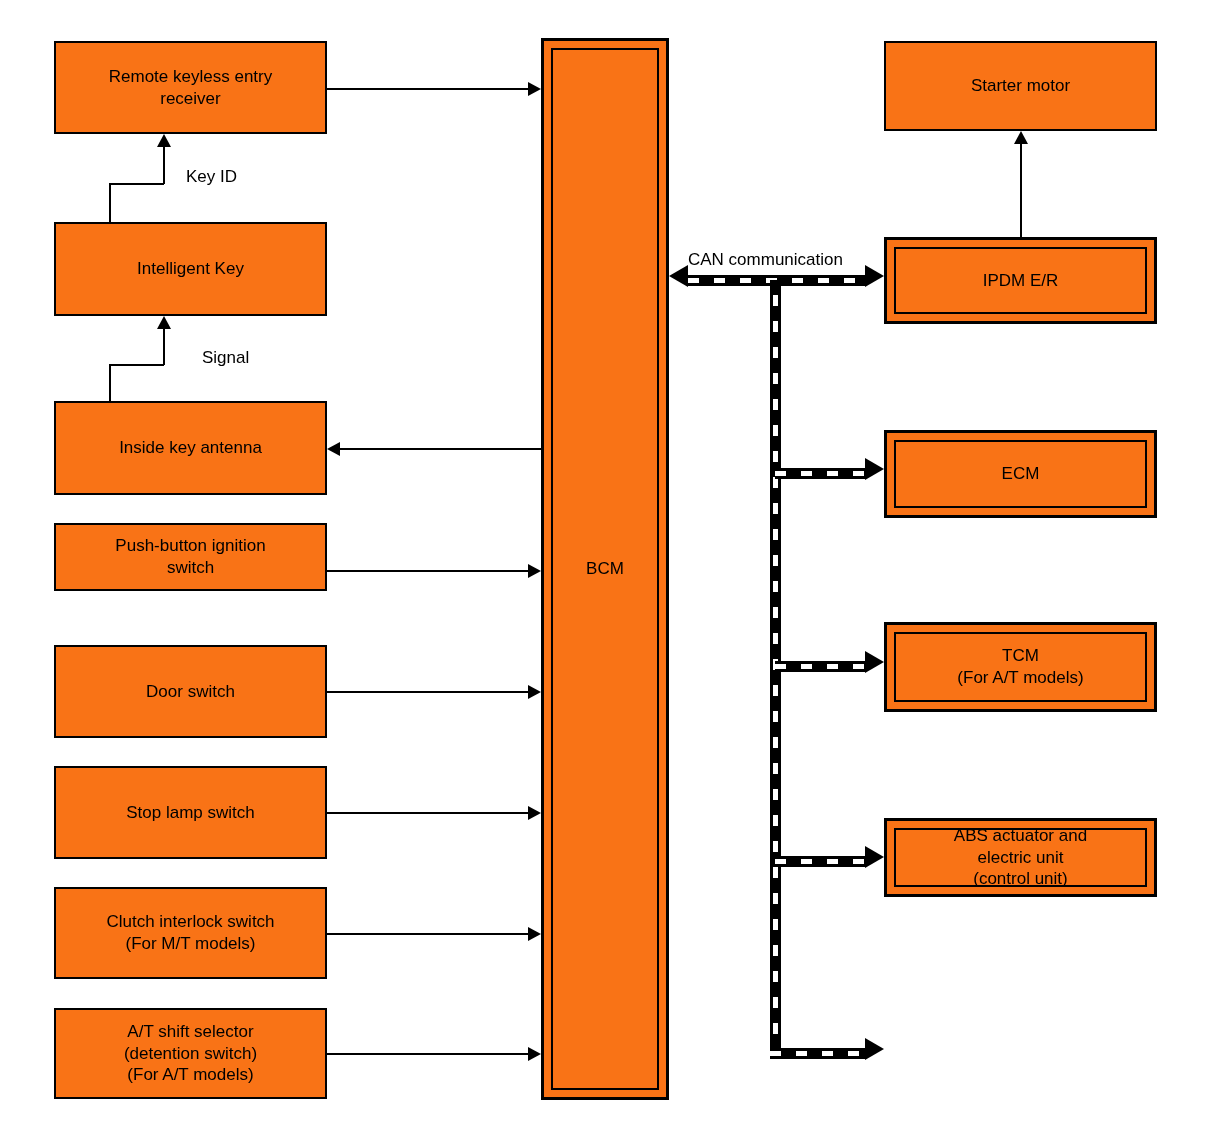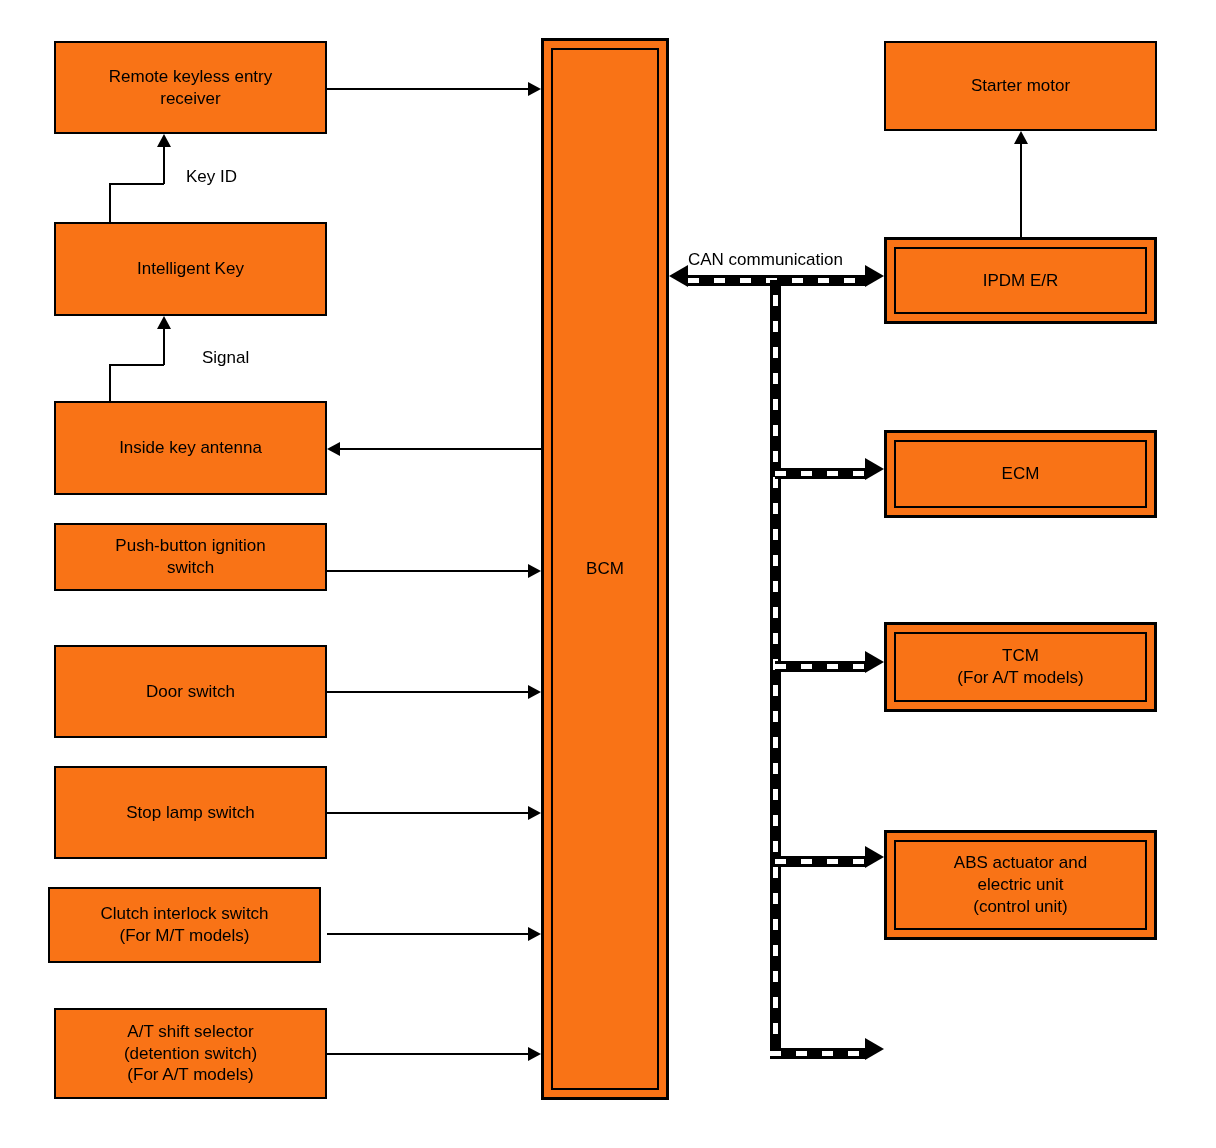--- a/index.html
+++ b/index.html
@@ -165,21 +165,21 @@
   </div>
 
   <div class="box" style="left:54px; top:766px; width:273px; height:93px;">
     <span>Stop lamp switch</span>
   </div>
 
   <div class="box" style="left:54px; top:645px; width:273px; height:93px;">
     <span>Door switch</span>
   </div>
 
-  <div class="box" style="left:48px; top:887px; width:273px; height:76px;">
+  <div class="box" style="left:54px; top:887px; width:273px; height:92px;">
     <span>Clutch interlock switch
 (For M/T models)</span>
   </div>
 
   <div class="box" style="left:54px; top:1008px; width:273px; height:91px;">
     <span>A/T shift selector
 (detention switch)
 (For A/T models)</span>
   </div>
 
@@ -197,21 +197,21 @@
 
   <div class="box double" style="left:884px; top:430px; width:273px; height:88px;">
     <span class="inner">ECM</span>
   </div>
 
   <div class="box double" style="left:884px; top:622px; width:273px; height:90px;">
     <span class="inner">TCM
 (For A/T models)</span>
   </div>
 
-  <div class="box double" style="left:884px; top:818px; width:273px; height:110px;margin-top:12px;">
+  <div class="box double" style="left:884px; top:818px; width:273px; height:79px;">
     <span class="inner">ABS actuator and
 electric unit
 (control unit)</span>
   </div>
 
 
   <div class="vline" style="left:109px; top:183px; height:40px;"></div>
   <div class="hline" style="left:109px; top:183px; width:55px;"></div>
   <div class="vline" style="left:163px; top:147px; height:37px;"></div>
   <div class="arrow-u" style="left:157px; top:134px;"></div>

